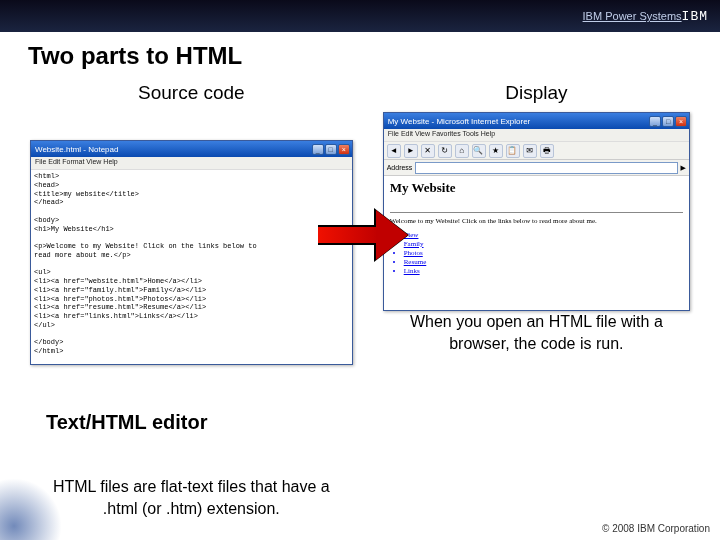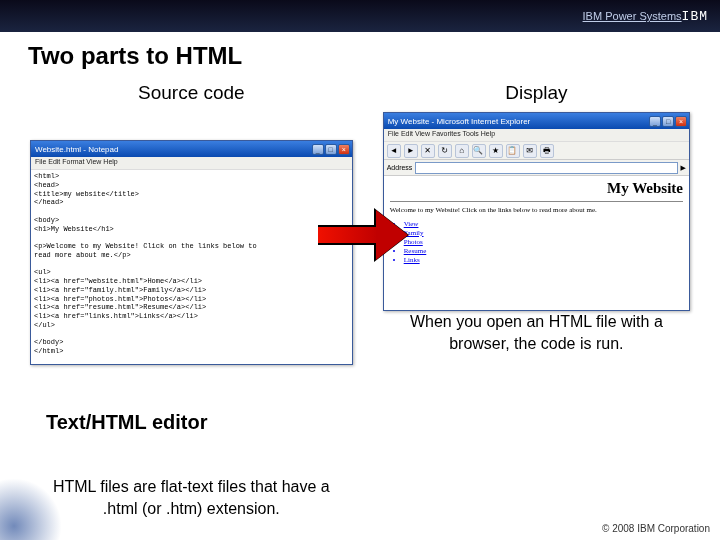--- a/index.html
+++ b/index.html
@@ -18,21 +18,21 @@
   .winbtns { display: flex; gap: 1px; }
   .winbtn { width: 12px; height: 11px; background: linear-gradient(#d0e0f8,#7aa0d8); border: 1px solid #2a5aa0; border-radius: 2px; font-size: 7px; text-align: center; line-height: 9px; color: #234; }
   .winbtn.close { background: linear-gradient(#f08060,#d03010); color: #fff; }
   .menubar { background: #f0f0ec; height: 13px; font-size: 7px; padding: 1px 4px; color: #222; border-bottom: 1px solid #ddd; }
   .toolbar { background: #f2f2ee; height: 18px; border-bottom: 1px solid #ccc; display: flex; align-items: center; gap: 3px; padding: 0 3px; }
   .tb-icon { width: 14px; height: 14px; border-radius: 2px; background: #e8ecf4; border: 1px solid #b8c4d8; font-size: 8px; text-align: center; line-height: 12px; }
   .addrbar { background: #f2f2ee; height: 16px; border-bottom: 1px solid #ccc; display: flex; align-items: center; padding: 0 3px; font-size: 7px; gap: 3px; }
   .addrinput { flex: 1; height: 12px; background: #fff; border: 1px solid #7a9ac8; }
   .notepad-body { background: #fff; font-family: 'Courier New', monospace; font-size: 7px; line-height: 1.25; padding: 2px 3px; height: 194px; white-space: pre; color: #000; overflow: hidden; }
   .browser-body { background: #fff; padding: 4px 6px; height: 134px; font-family: 'Times New Roman', serif; }
-  .web-title { font-size: 15px; font-weight: bold; margin-bottom: 4px; text-align: right; }
+  .web-title { font-size: 13px; font-weight: bold; margin-bottom: 16px; }
   .web-hr { border: none; border-top: 1px solid #888; margin: 2px 0 4px; }
   .web-text { font-size: 7px; margin-bottom: 6px; }
   .web-list { list-style: disc; padding-left: 14px; font-size: 7px; color: #00e; }
   .web-list li { text-decoration: underline; margin: 1px 0; }
   .subtitle { font-size: 20px; font-weight: bold; margin: 18px 0 14px; text-align: left; align-self: flex-start; padding-left: 16px; }
   .desc { font-size: 16px; line-height: 1.35; text-align: center; padding: 0 4px; }
   .arrow { position: absolute; left: 318px; top: 210px; width: 90px; height: 50px; }
   .arrow-body { position: absolute; left: 0; top: 15px; width: 60px; height: 20px; background: linear-gradient(to right, #f01000, #c00000); border-top: 2px solid #000; border-bottom: 2px solid #000; }
   .arrow-head { position: absolute; left: 58px; top: 0; width: 0; height: 0; border-top: 25px solid transparent; border-bottom: 25px solid transparent; border-left: 32px solid #c00000; }
   .arrow-head-outline { position: absolute; left: 56px; top: -2px; width: 0; height: 0; border-top: 27px solid transparent; border-bottom: 27px solid transparent; border-left: 35px solid #000; }

